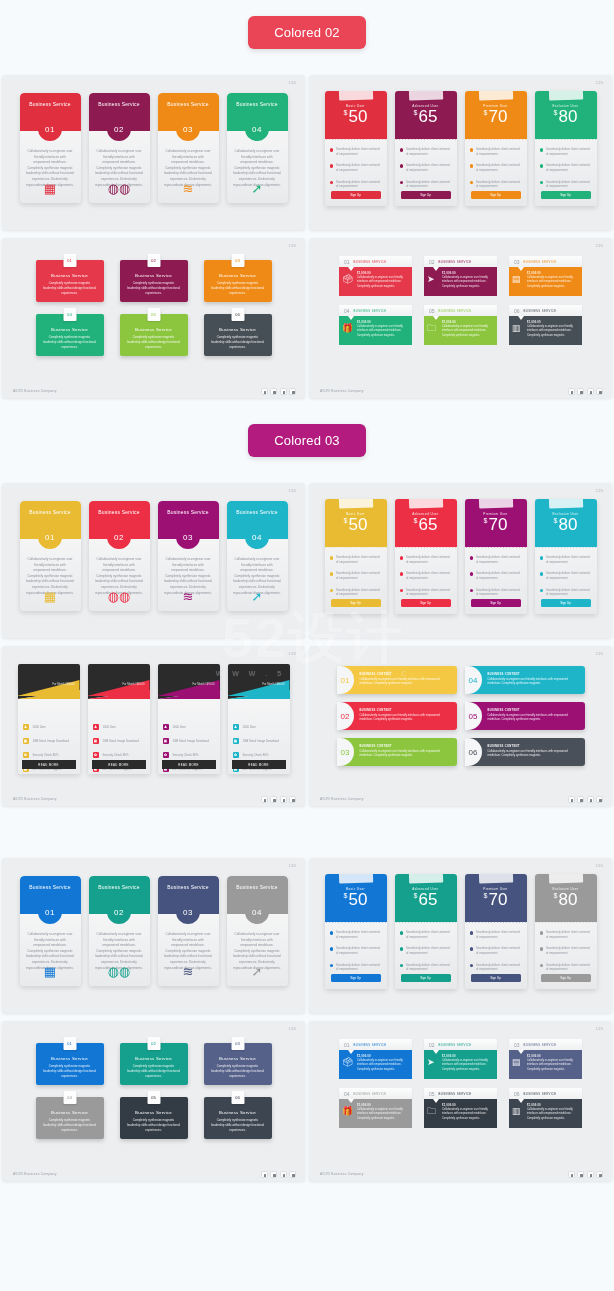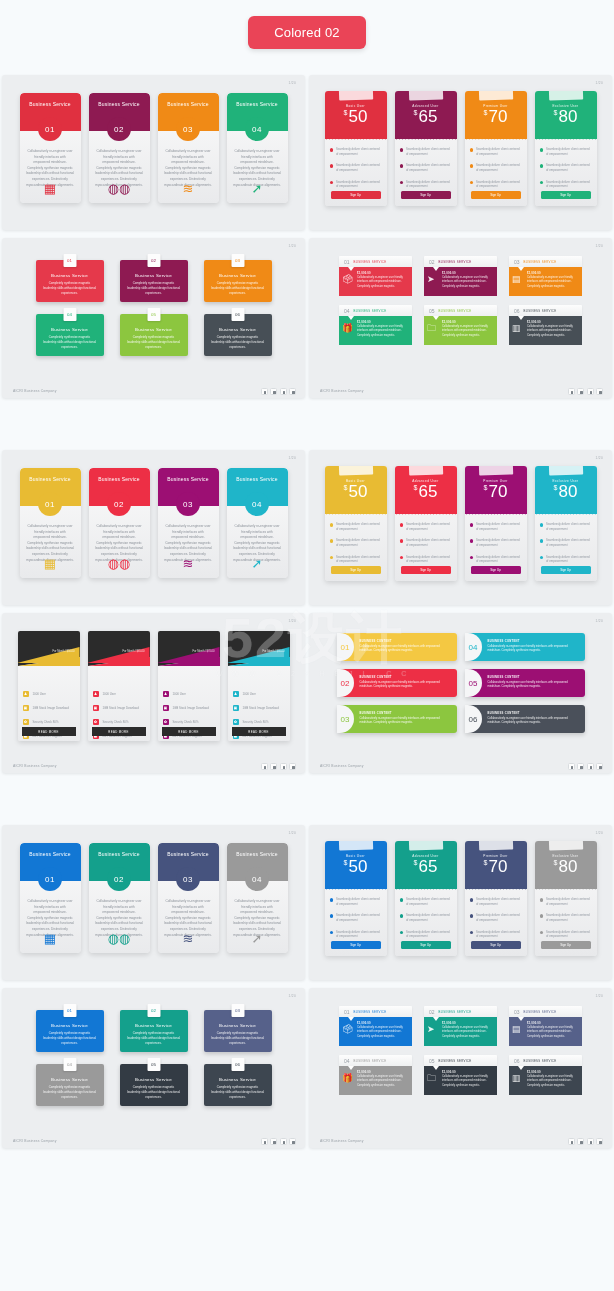--- a/index.html
+++ b/index.html
@@ -475,20 +475,23 @@
         <div class="slide-foot">AICRI Business Company</div>
         <div class="dots">
           <i></i>
           <i></i>
           <i></i>
           <i></i>
         </div>
       </div>
     </div>
     <div class="sec-gap"></div>
+    <div class="badge-row">
+      <div class="badge" style="background: rgb(179, 27, 127);">Colored 03</div>
+    </div>
     <div class="sec-gap"></div>
     <div class="slides">
       <div class="slide tall">
         <div class="layA">
           <div class="cardA">
             <div class="hdr" style="background: rgb(232, 187, 51);">
               <span>Business Service</span>
             </div>
             <div class="circ" style="background: rgb(232, 187, 51);">01</div>
             <div class="body">Collaboratively re-engineer user friendly interfaces with empowered mindshare. Completely synthesize magnetic leadership skills without functional experiences. Distinctively myocardinate diverse alignments.</div>

